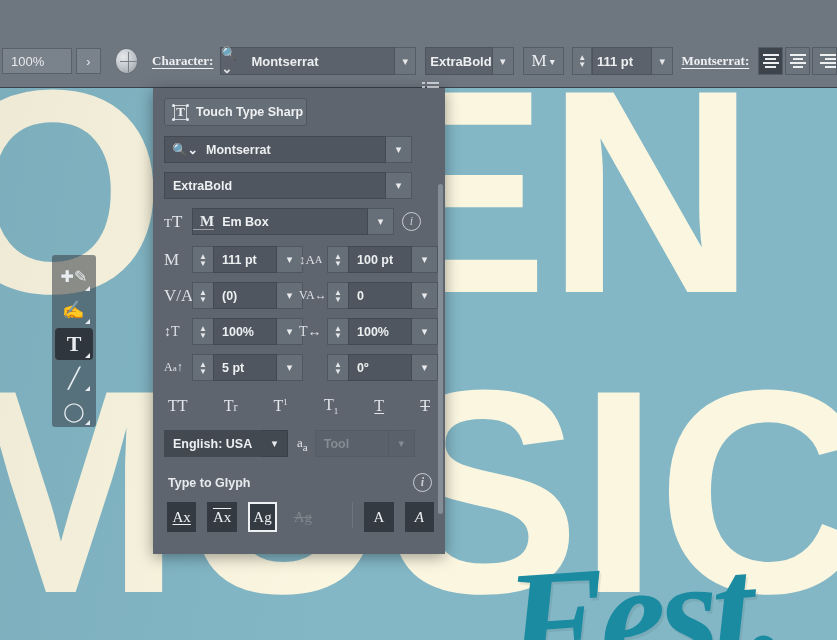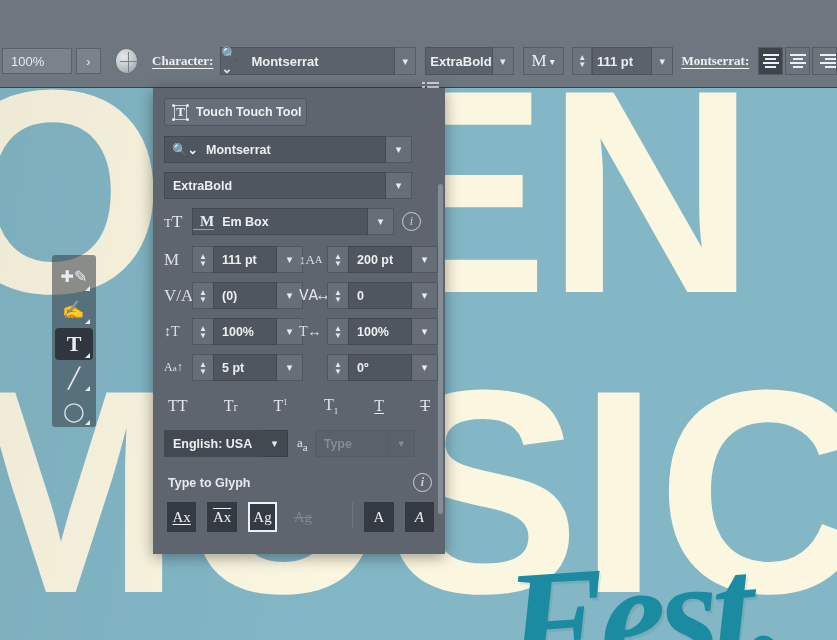--- a/index.html
+++ b/index.html
@@ -399,21 +399,21 @@
     </div>
   </div>
 
   <div class="panel">
     <div class="panel-body">
 
       <div class="tt-btn">
         <span class="tt-glyph">
           <span class="box"></span><u></u><u></u><u></u><u></u>T
         </span>
-        <span>Touch Touch Tool</span>
+        <span>Touch Type Sharp</span>
       </div>
 
       <div class="field-row">
         <div class="wide-field" style="display:flex">
           <div class="fld">
             <span style="padding-left:7px">🔍⌄</span>
             <span class="txt">Montserrat</span>
           </div>
           <div class="fld-arrow">▾</div>
         </div>
@@ -457,21 +457,21 @@
           </div>
         </div>
         <div class="half">
           <div class="glyph-label" style="font-family:'Liberation Serif',serif;font-size:13px">↕A<span style="font-size:10px">A</span></div>
           <div class="numgrp">
             <div class="spin">
                 <span>▲</span>
                 <span>▼</span>
               </div>
             <div class="fld">
-              <span class="txt">200 pt</span>
+              <span class="txt">100 pt</span>
             </div>
             <div class="fld-arrow">▾</div>
           </div>
         </div>
       </div>
 
       <div class="field-row">
         <div class="half">
           <div class="glyph-label" style="font-family:'Liberation Serif',serif;font-size:17px">V/A↵</div>
           <div class="numgrp">
@@ -479,21 +479,21 @@
                 <span>▲</span>
                 <span>▼</span>
               </div>
             <div class="fld">
               <span class="txt">(0)</span>
             </div>
             <div class="fld-arrow">▾</div>
           </div>
         </div>
         <div class="half">
-          <div class="glyph-label" style="font-family:Liberation Mono, monospace;font-size:16px">VA↔</div>
+          <div class="glyph-label" style="font-family:Liberation Serif, serif;font-size:12px">VA↔</div>
           <div class="numgrp">
             <div class="spin">
                 <span>▲</span>
                 <span>▼</span>
               </div>
             <div class="fld">
               <span class="txt">0</span>
             </div>
             <div class="fld-arrow">▾</div>
           </div>
@@ -570,21 +570,21 @@
       <div class="lang-row">
         <div class="lang-field" style="display:flex">
           <div class="fld">
             <span class="txt">English: USA</span>
           </div>
           <div class="fld-arrow" style="background:#424951;border-color:#3a4047">▾</div>
         </div>
         <div class="aa-icon">a<sub>a</sub></div>
         <div class="aa-field" style="display:flex">
           <div class="fld">
-            <span class="txt">Type</span>
+            <span class="txt">Tool</span>
           </div>
           <div class="fld-arrow">▾</div>
         </div>
       </div>
 
       <div class="snap-head">
         <span>Type to Glyph</span>
         <span class="info-dot" style="margin-left:0">i</span>
       </div>
 

